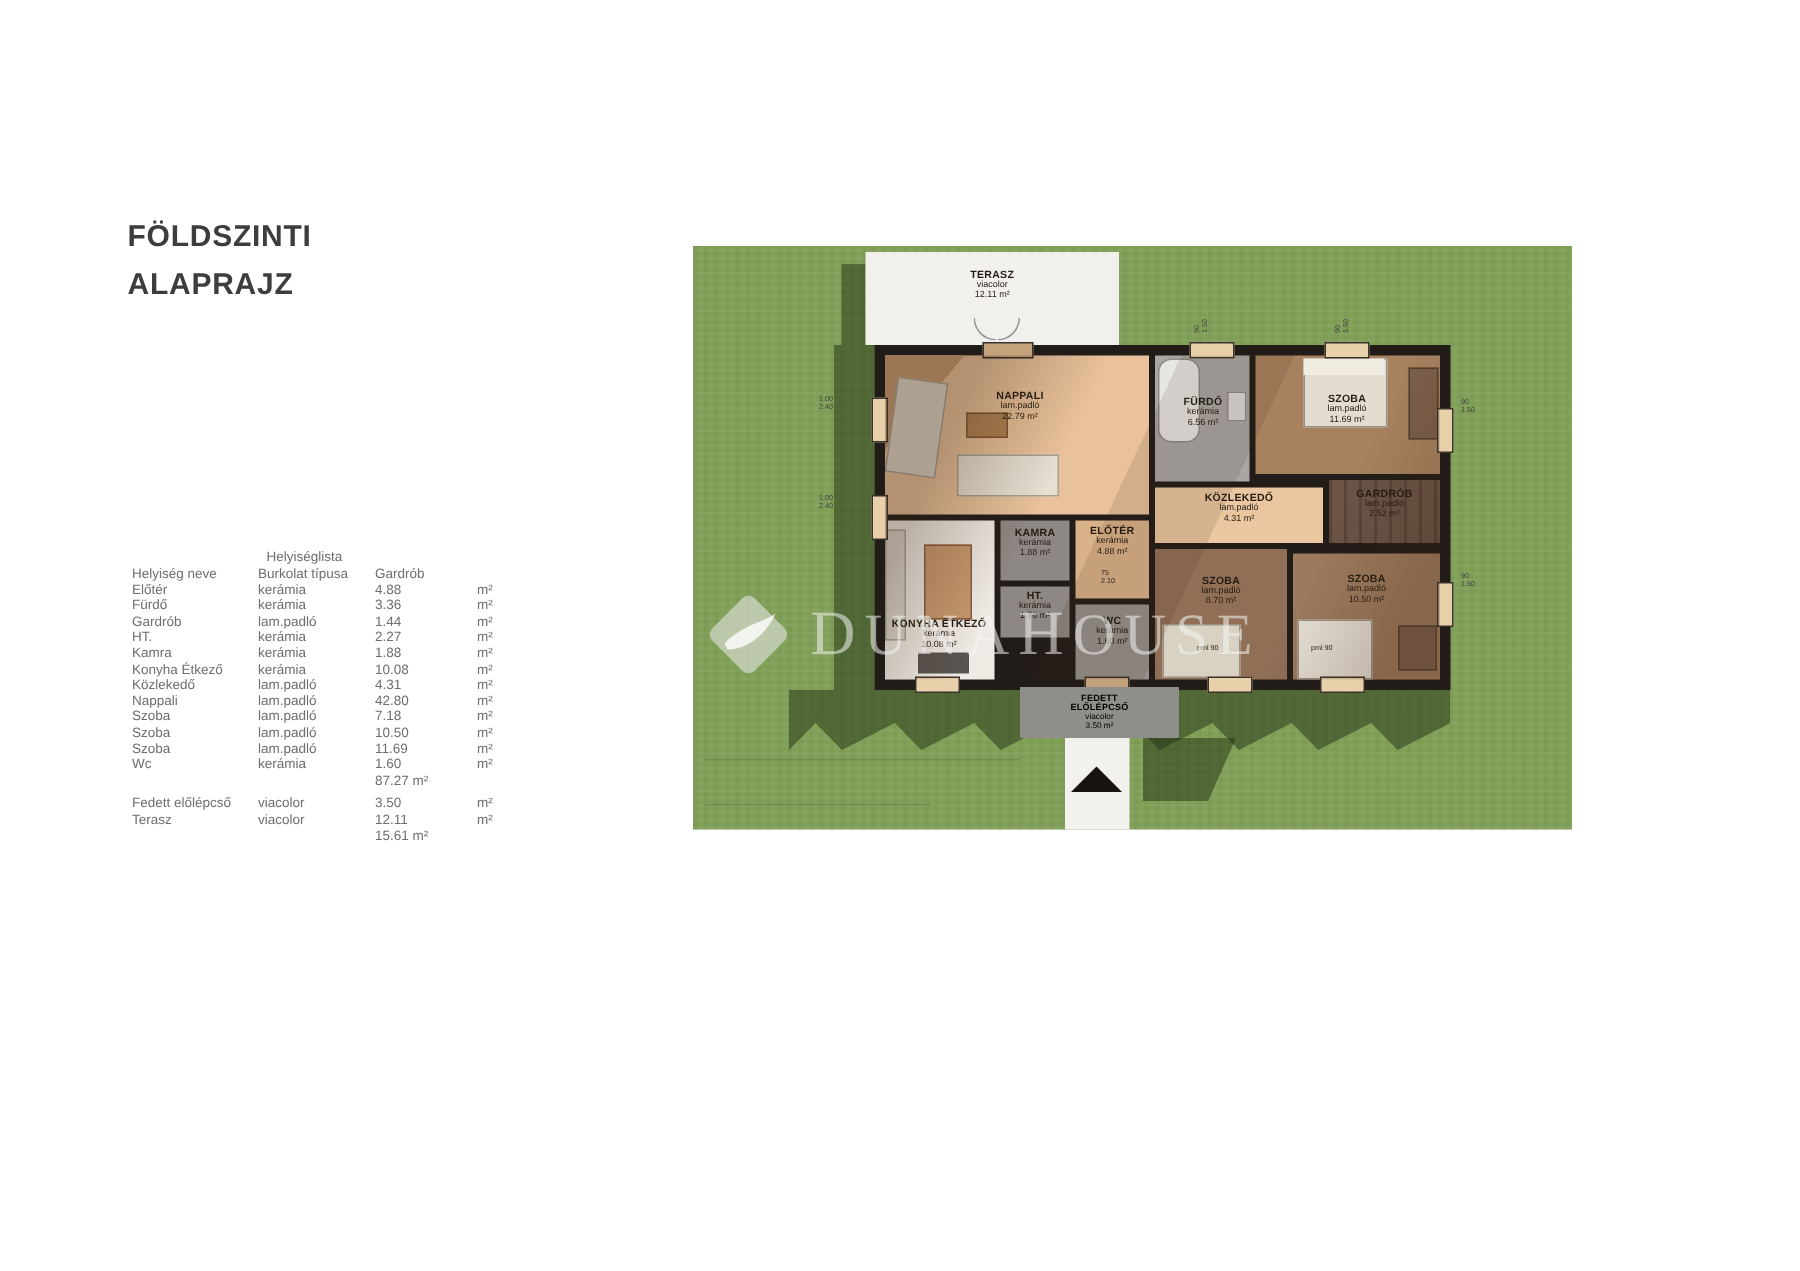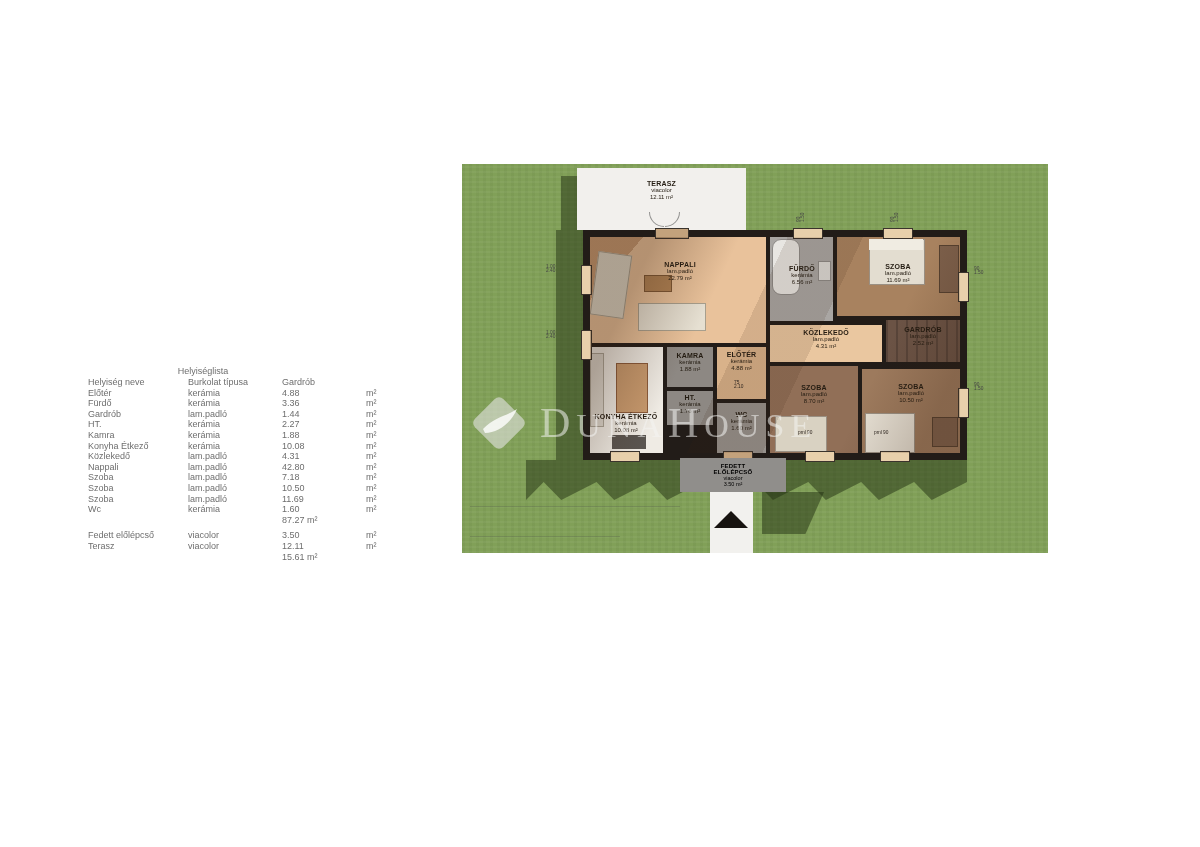--- a/index.html
+++ b/index.html
@@ -3,21 +3,21 @@
 <meta charset="utf-8">
 <style>
   html,body{margin:0;padding:0;background:#ffffff;}
   #stage{position:relative;width:1200px;height:847px;background:#ffffff;overflow:hidden;
          font-family:"Liberation Sans",sans-serif;}
   
   .title{position:absolute;left:85px;top:142px;font-size:20px;font-weight:bold;
          color:#3d3d3d;letter-spacing:.5px;line-height:32px;}
   .roomtable{position:absolute;left:88px;top:366px;width:252px;font-size:9px;color:#6e6e6e;}
   .tbl-title{width:230px;text-align:center;height:11px;line-height:11px;}
-  .trow{display:grid;grid-template-columns:84px 78px 68px 20px;height:10.6px;line-height:10.6px;gap:16px;}
+  .trow{display:grid;grid-template-columns:84px 78px 68px 20px;height:10.6px;line-height:10.6px;}
   .trow span{overflow:hidden;white-space:nowrap;}
   .tgap{height:5px;}
   
   .plan{position:absolute;left:462px;top:164px;width:586px;height:389px;background:#81a058;
         background-image:
           repeating-linear-gradient(0deg, rgba(255,255,255,.04) 0 2px, rgba(0,0,0,0) 2px 5px),
           repeating-linear-gradient(90deg, rgba(40,60,20,.05) 0 3px, rgba(0,0,0,0) 3px 7px);}
   .shadow{position:absolute;background:rgba(34,48,18,.5);}
   .terasz{position:absolute;left:115px;top:4px;width:169px;height:62px;background:#f2f0ed;}
   .house{position:absolute;left:121px;top:66px;width:384px;height:230px;background:#221c18;}
@@ -42,30 +42,34 @@
   .porch .rname{font-size:6px;}
   .porch .rsub{font-size:5.5px;}
   .walkway{position:absolute;left:248px;top:328px;width:43px;height:61px;background:#f2f1ee;}
   .tri{position:absolute;left:252px;top:347px;width:0;height:0;
        border-left:17px solid transparent;border-right:17px solid transparent;
        border-bottom:17px solid #171310;}
   .wm{position:absolute;left:2px;top:224px;display:flex;align-items:center;pointer-events:none;}
   .wm-text{font-family:"Liberation Serif",serif;color:rgba(244,244,242,.55);
            letter-spacing:6px;display:flex;align-items:baseline;margin-left:6px;}
   .wm-big{font-size:42px;}
-  .wm-small{font-size:34px;font-family:Liberation Serif, serif;}
+  .wm-small{font-size:39px;font-family:Liberation Serif, serif;}
   .arc{position:absolute;width:14px;height:14px;border-left:1px solid rgba(70,70,70,.55);
        border-bottom:1px solid rgba(70,70,70,.55);border-radius:0 0 0 100%;}
   .gline{position:absolute;background:rgba(60,60,60,.22);}
 </style>
 </head>
 <body>
 
 <div id="stage">
 
+  <div class="title">
+    <div>FÖLDSZINTI</div>
+    <div>ALAPRAJZ</div>
+  </div>
 
   <div class="roomtable">
     <div class="tbl-title">Helyiséglista</div>
     <div class="trow">
       <span>Helyiség neve</span>
       <span>Burkolat típusa</span>
       <span>Gardrób</span>
       <span></span>
     </div>
     <div class="trow">

